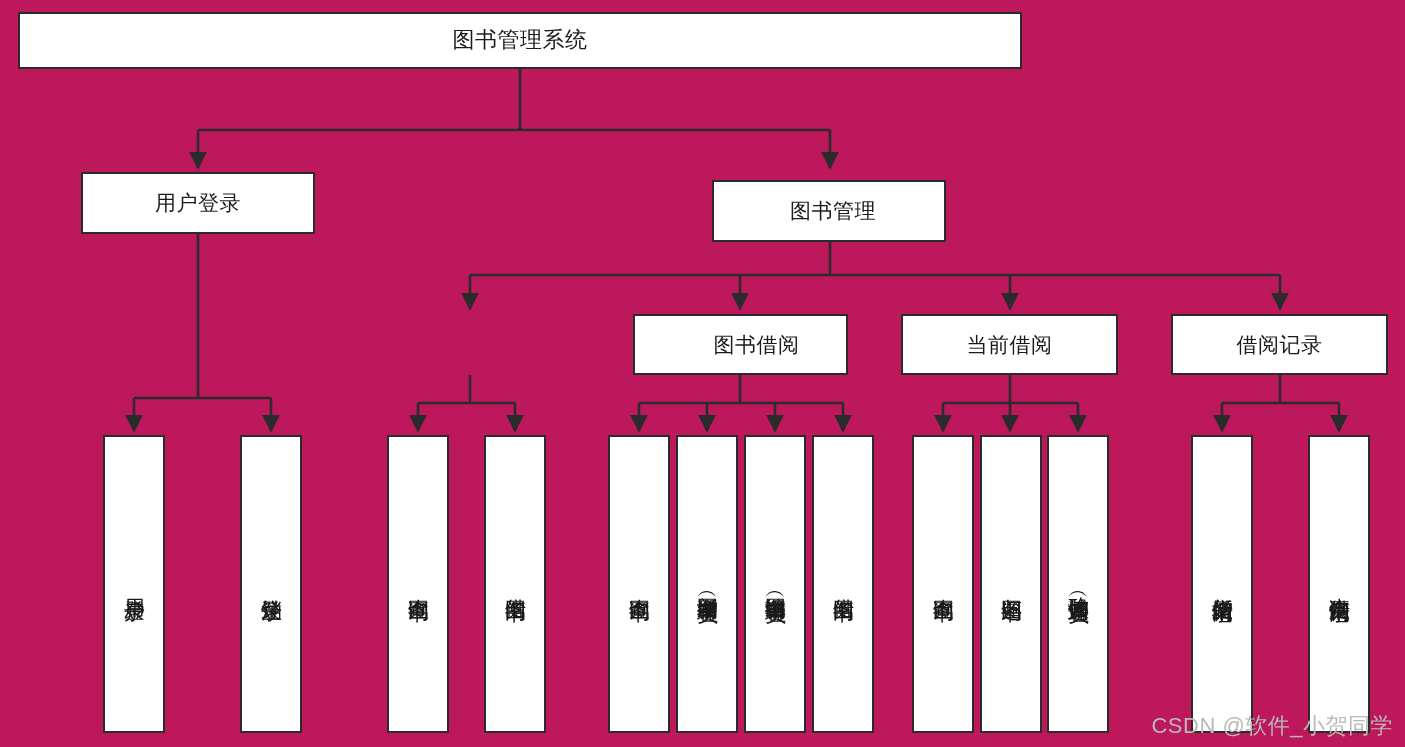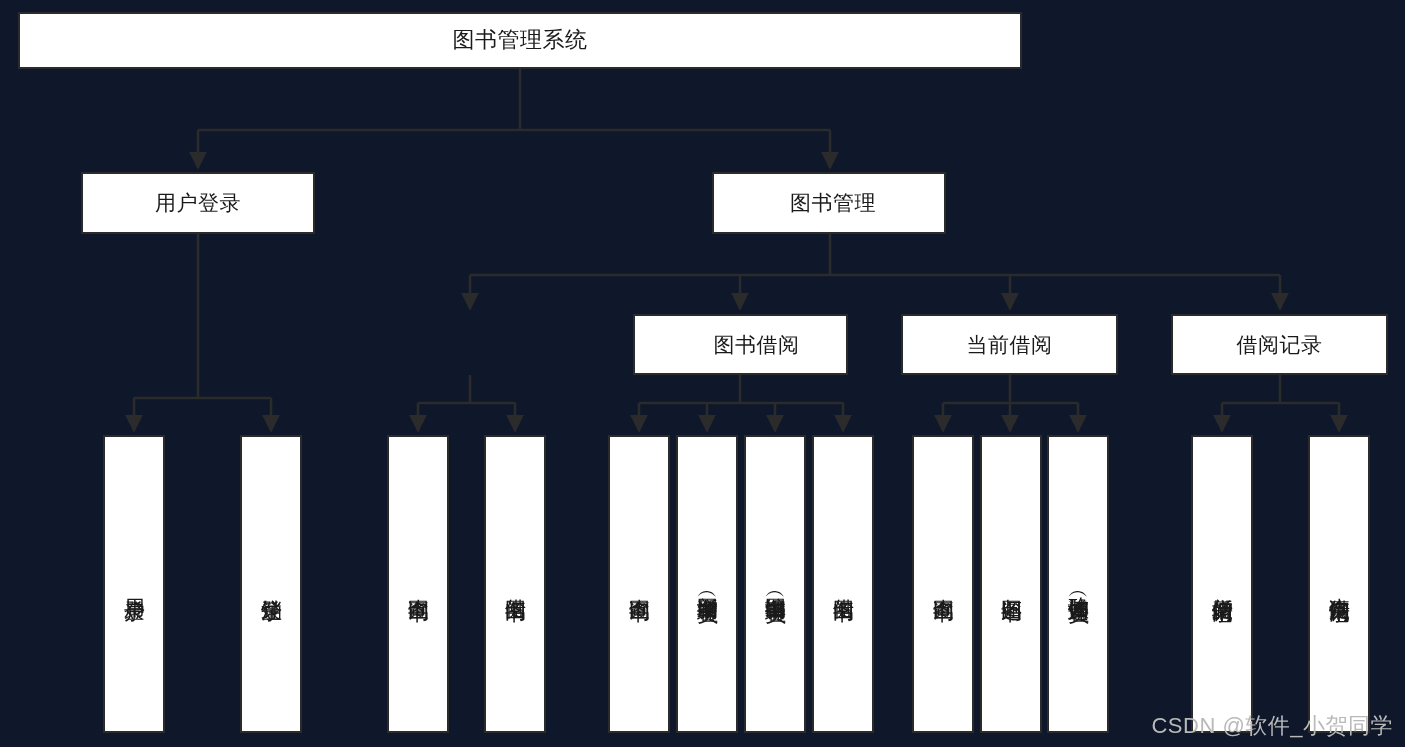--- a/index.html
+++ b/index.html
@@ -8,21 +8,21 @@
     padding: 0;
     background: #ffffff;
   }
   body {
     font-family: "Liberation Sans", "DejaVu Sans", sans-serif;
   }
   #diagram {
     position: relative;
     width: 1405px;
     height: 747px;
-    background: #0f172a;
+    background: #be185d;
     overflow: hidden;
   }
   #connectors {
     position: absolute;
     left: 0;
     top: 0;
     width: 1405px;
     height: 747px;
     pointer-events: none;
   }
@@ -122,21 +122,21 @@
       <path d="M 1222 403 L 1339 403"></path>
       <path d="M 1222 403 L 1222 431" marker-end="url(#arrow)"></path>
       <path d="M 1339 403 L 1339 431" marker-end="url(#arrow)"></path>
     </g>
   </svg>
 
   <div class="node node-h" id="root-node" style="left:18px; top:12px; width:1004px; height:57px;">图书管理系统</div>
 
   <div class="node node-h" style="left:81px; top:172px; width:234px; height:62px;">用户登录</div>
 
-  <div class="node node-h" style="left:712px; top:172px; width:234px; height:62px;padding-left:8px;">图书管理</div>
+  <div class="node node-h" style="left:712px; top:180px; width:234px; height:62px;padding-left:8px;">图书管理</div>
 
 
   <div class="node node-h" style="left:633px; top:314px; width:215px; height:61px;padding-left:32px;">图书借阅</div>
 
   <div class="node node-h" style="left:1171px; top:314px; width:217px; height:61px;">借阅记录</div>
 
   <div class="node node-h" style="left:901px; top:314px; width:217px; height:61px;">当前借阅</div>
 
   <div class="node node-v" style="left:103px; top:435px; width:62px; height:298px;">
     <span class="vtext">用户登录</span>

